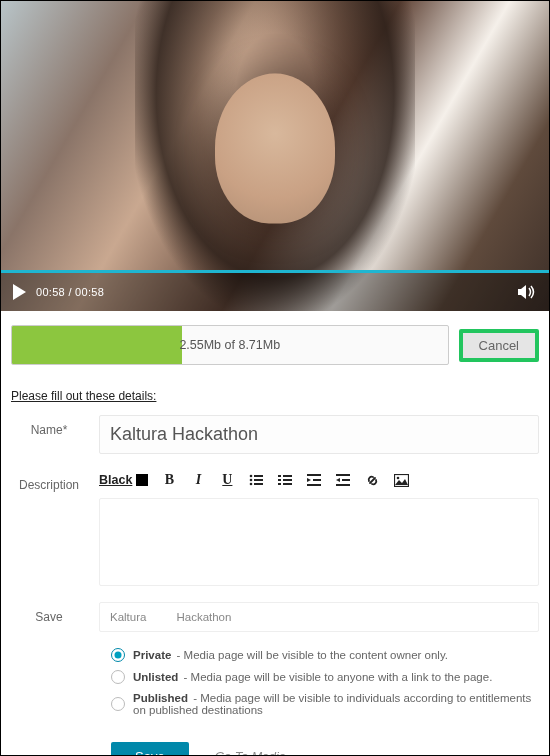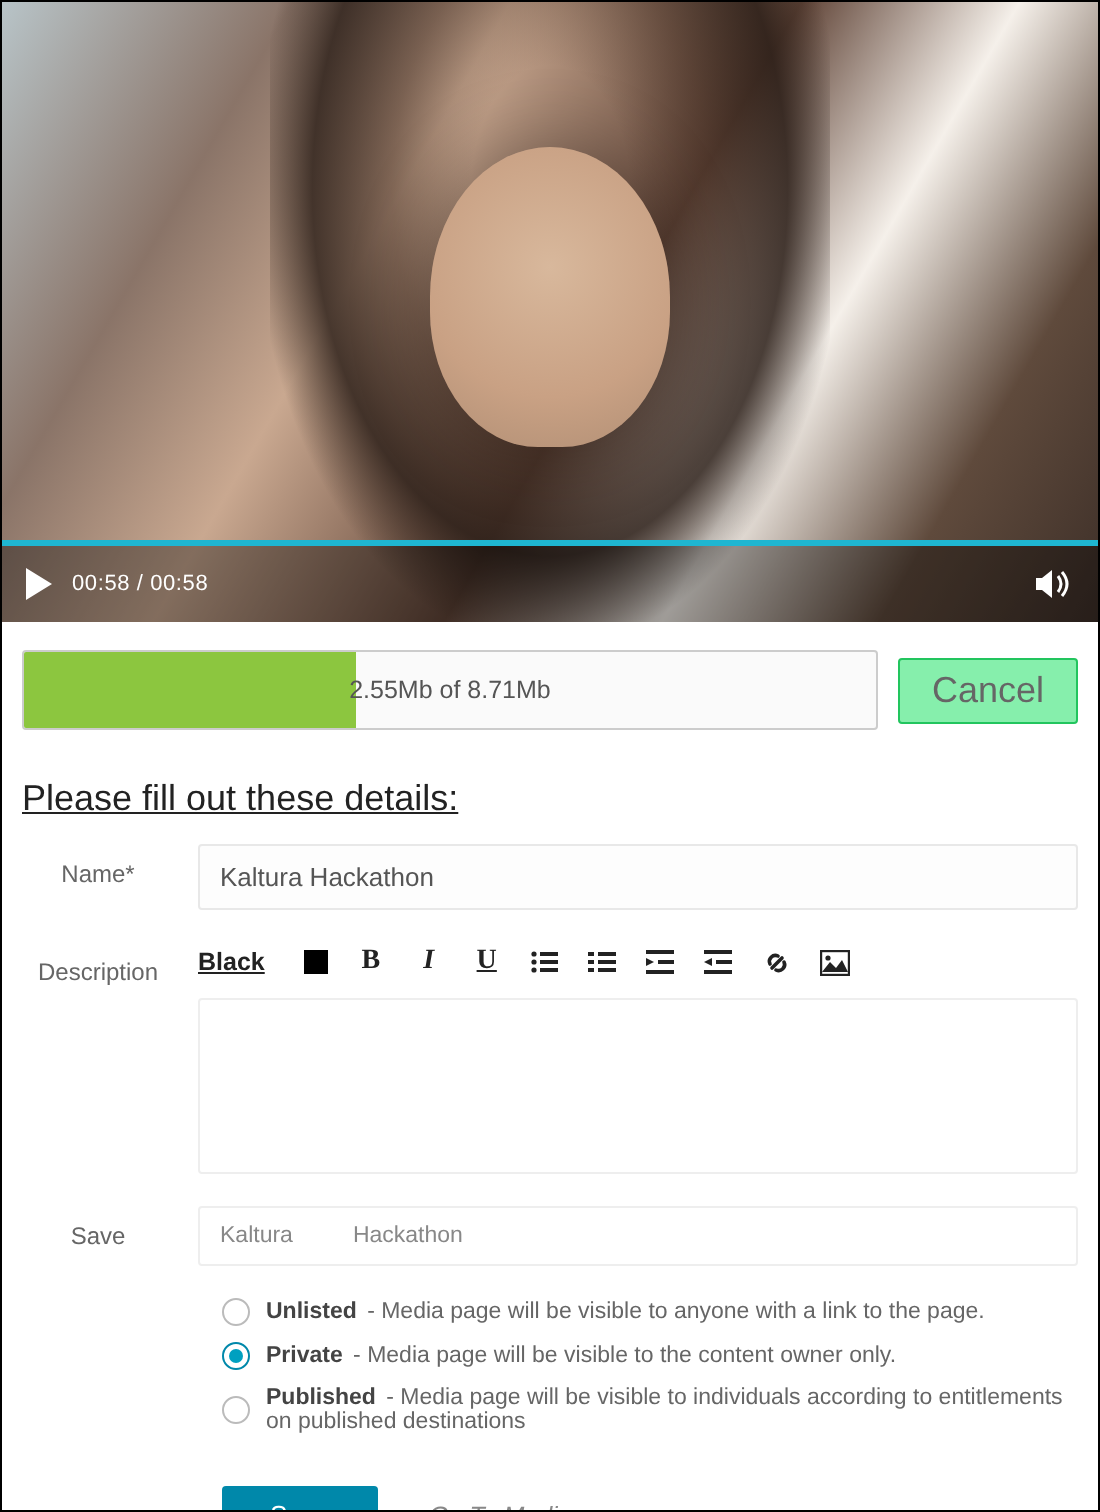--- a/index.html
+++ b/index.html
@@ -13,31 +13,31 @@
 .seekbar .fill { height: 100%; background: #1fb6d1; width: 100%; }
 .play-icon { width: 0; height: 0; border-left: 13px solid #fff; border-top: 8px solid transparent; border-bottom: 8px solid transparent; cursor: pointer; }
 .timecode { font-size: 11px; margin-left: 10px; letter-spacing: 0.3px; }
 .vol-icon { margin-left: auto; cursor: pointer; }
 .vol-icon svg { display:block; }
 
 .upload-row { display: flex; align-items: center; padding: 14px 10px 6px 10px; gap: 10px; }
 .progress { flex: 1; height: 40px; border: 1px solid #ccc; border-radius: 2px; position: relative; display: flex; align-items: center; justify-content: center; overflow: hidden; background:#fafafa; }
 .progress .bar { position: absolute; left: 0; top: 0; bottom: 0; background: #8cc63f; }
 .progress .label { position: relative; z-index: 1; font-size: 12.5px; color: #555; }
-.cancel-btn { border: 1px solid #22c55e; background: #86efac; color: #666; padding: 5px 16px; font-size: 18px; border-radius: 2px; cursor: pointer; }
+.cancel-btn { border: 4px solid #22c55e; background: #e5e5e5; color: #666; padding: 5px 16px; font-size: 13px; border-radius: 2px; cursor: pointer; }
 
-.section-title { padding: 18px 10px 4px 10px; font-size: 18px; color: #222; text-decoration: underline; }
+.section-title { padding: 18px 10px 4px 10px; font-size: 12px; color: #222; text-decoration: underline; }
 
 .form-area { padding: 8px 10px 0 10px; }
 .form-row { display: flex; align-items: flex-start; margin-bottom: 16px; }
 .form-label { width: 88px; text-align: center; font-size: 12px; color: #666; padding-top: 8px; padding-right: 12px; }
-.text-input { flex: 1; border: 1px solid #e8e8e8; border-radius: 2px; padding: 8px 10px; font-size: 13px; color: #555; background:#fdfdfd; }
+.text-input { flex: 1; border: 1px solid #e8e8e8; border-radius: 2px; padding: 8px 10px; font-size: 18px; color: #555; background:#fdfdfd; }
 .editor { flex: 1; }
 .toolbar { display: flex; align-items: center; gap: 13px; padding: 2px 0 4px 0; }
-.tb-select { font-size: 12.5px; font-weight: 600; color: #222; display:flex; align-items:center; gap:20px;text-decoration:underline;}
+.tb-select { font-size: 12.5px; font-weight: 600; color: #222; display:flex; align-items:center; gap:4px;text-decoration:underline;}
 .tb-swatch { width: 12px; height: 12px; background: #000; display:inline-block;}
 .tb-btn { cursor: pointer; color: #222; display:flex; align-items:center; justify-content:center; width:16px; height:16px;}
 .tb-btn.bold { font-weight: 800; font-family: Georgia, serif; font-size:14px;}
 .tb-btn.italic { font-style: italic; font-family: Georgia, serif; font-size:14px; font-weight:600;}
 .tb-btn.underline { text-decoration: underline; font-family: Georgia, serif; font-size:14px; font-weight:600;}
 .editor-body { border: 1px solid #eee; border-radius: 2px; min-height: 88px; background: #fff; margin-top:6px;}
 
 .tags-box { flex: 1; border: 1px solid #eee; border-radius: 2px; padding: 8px 10px; display:flex; gap:30px; font-size:11.5px; color:#888;}
 
 .radio-group { margin-left: 100px; margin-top: 10px; font-size: 11.5px; color:#666; }
@@ -157,26 +157,26 @@
   <div class="form-row">
     <div class="form-label">Save</div>
     <div class="tags-box">
       <span>Kaltura</span>
       <span>Hackathon</span>
     </div>
   </div>
 
   <div class="radio-group">
     <div class="radio-row">
+      <span class="radio-dot selected"></span>
+      <span><b>Private</b><span> - Media page will be visible to the content owner only.</span></span>
+    </div>
+    <div class="radio-row">
       <span class="radio-dot"></span>
       <span><b>Unlisted</b><span> - Media page will be visible to anyone with a link to the page.</span></span>
-    </div>
-    <div class="radio-row">
-      <span class="radio-dot selected"></span>
-      <span><b>Private</b><span> - Media page will be visible to the content owner only.</span></span>
     </div>
     <div class="radio-row">
       <span class="radio-dot"></span>
       <span><b>Published</b><span> - Media page will be visible to individuals according to entitlements on published destinations</span></span>
     </div>
   </div>
 
   <div class="action-row">
     <button class="save-btn">Save</button>
     <a class="goto-link">Go To Media</a>

